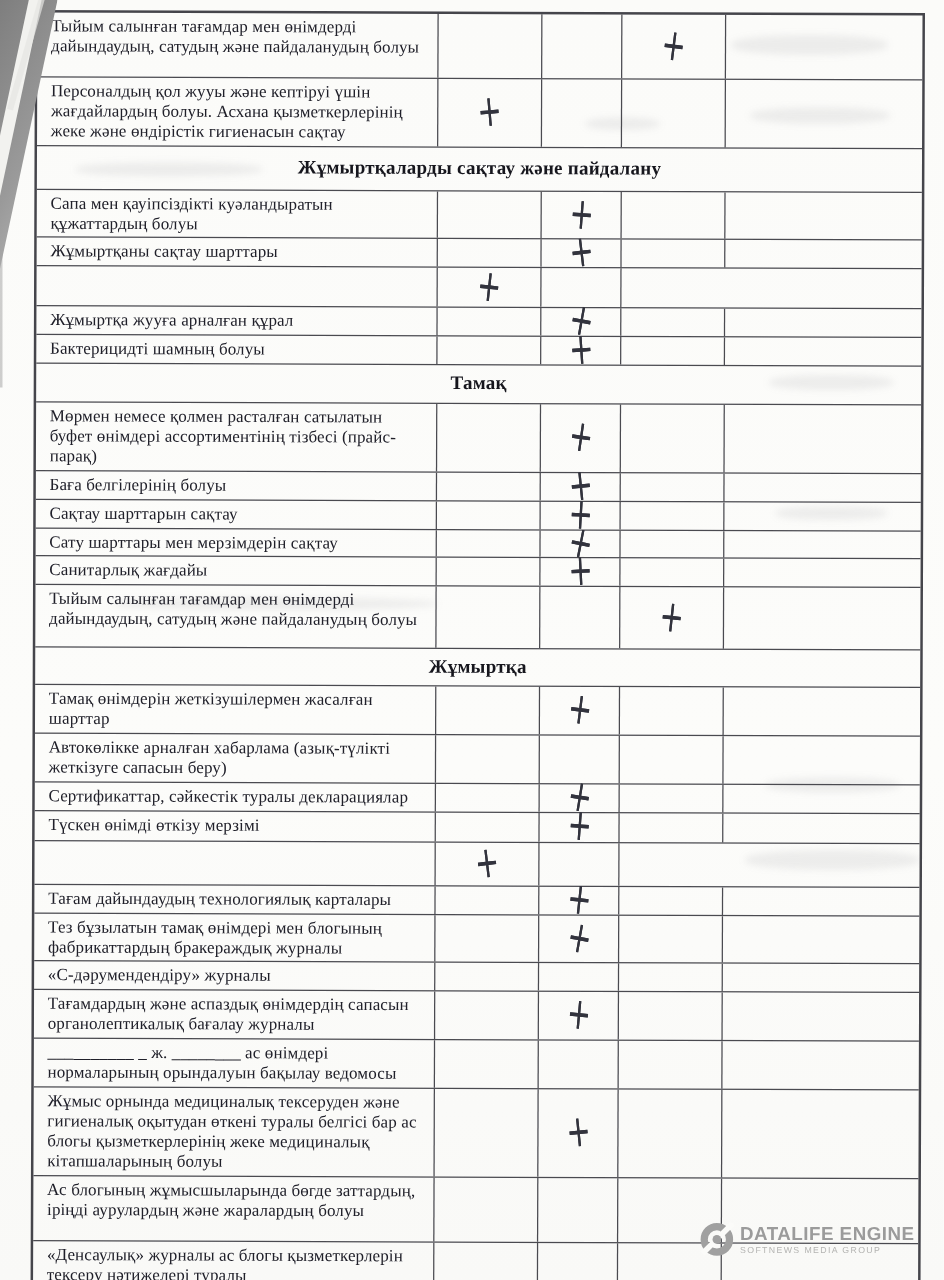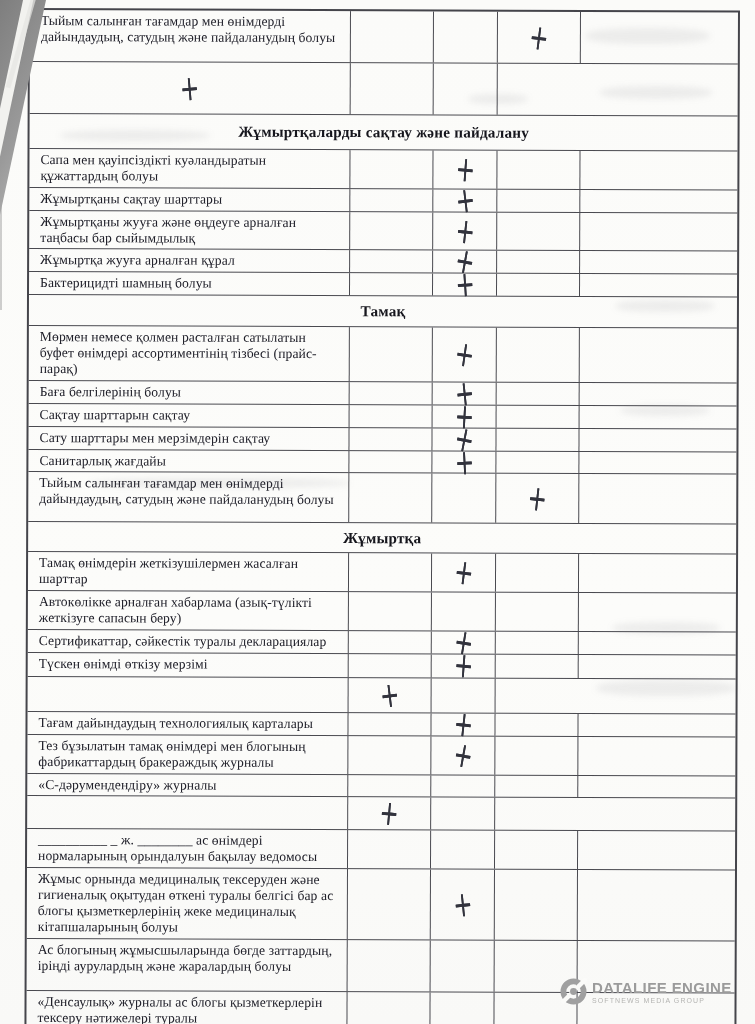--- a/index.html
+++ b/index.html
@@ -101,20 +101,21 @@
     <div class="t-row" style="min-height: 52px;">
       <div class="cell label-cell">Тыйым салынған тағамдар мен өнімдерді дайындаудың, сатудың және пайдаланудың болуы</div>
       <div class="cell check-cell"></div>
       <div class="cell check-cell"></div>
       <div class="cell check-cell">
         <span class="mark" style="transform: translate(-50%, -50%) rotate(7deg) scale(0.85, 1.3);">+</span>
       </div>
       <div class="cell check-cell"></div>
     </div>
     <div class="t-row" style="min-height: 52px;">
+      <div class="cell label-cell">Персоналдың қол жууы және кептіруі үшін жағдайлардың болуы. Асхана қызметкерлерінің жеке және өндірістік гигиенасын сақтау</div>
       <div class="cell check-cell">
         <span class="mark" style="transform: translate(-50%, -50%) rotate(-5deg) scale(0.85, 1.3);">+</span>
       </div>
       <div class="cell check-cell"></div>
       <div class="cell check-cell"></div>
       <div class="cell check-cell"></div>
     </div>
     <div class="section-row" style="min-height: 35px;">
       <span class="section-title">Жұмыртқаларды сақтау және пайдалану</span>
     </div>
@@ -130,21 +131,20 @@
     <div class="t-row" style="min-height: 18px;">
       <div class="cell label-cell">Жұмыртқаны сақтау шарттары</div>
       <div class="cell check-cell"></div>
       <div class="cell check-cell">
         <span class="mark" style="transform: translate(-50%, -50%) rotate(-7deg) scale(0.85, 1.3);">+</span>
       </div>
       <div class="cell check-cell"></div>
       <div class="cell check-cell"></div>
     </div>
     <div class="t-row" style="min-height: 32px;">
-      <div class="cell label-cell">Жұмыртқаны жууға және өңдеуге арналған таңбасы бар сыйымдылық</div>
       <div class="cell check-cell"></div>
       <div class="cell check-cell">
         <span class="mark" style="transform: translate(-50%, -50%) rotate(6deg) scale(0.85, 1.3);">+</span>
       </div>
       <div class="cell check-cell"></div>
       <div class="cell check-cell"></div>
     </div>
     <div class="t-row" style="min-height: 18px;">
       <div class="cell label-cell">Жұмыртқа жууға арналған құрал</div>
       <div class="cell check-cell"></div>
@@ -284,20 +284,21 @@
       <div class="cell check-cell"></div>
     </div>
     <div class="t-row" style="min-height: 20px;">
       <div class="cell label-cell">«С-дәрумендендіру» журналы</div>
       <div class="cell check-cell"></div>
       <div class="cell check-cell"></div>
       <div class="cell check-cell"></div>
       <div class="cell check-cell"></div>
     </div>
     <div class="t-row" style="min-height: 33px;">
+      <div class="cell label-cell">Тағамдардың және аспаздық өнімдердің сапасын органолептикалық бағалау журналы</div>
       <div class="cell check-cell"></div>
       <div class="cell check-cell">
         <span class="mark" style="transform: translate(-50%, -50%) rotate(5deg) scale(0.85, 1.3);">+</span>
       </div>
       <div class="cell check-cell"></div>
       <div class="cell check-cell"></div>
     </div>
     <div class="t-row" style="min-height: 34px;">
       <div class="cell label-cell">__________ _ ж. ________ ас өнімдері нормаларының орындалуын бақылау ведомосы</div>
       <div class="cell check-cell"></div>

